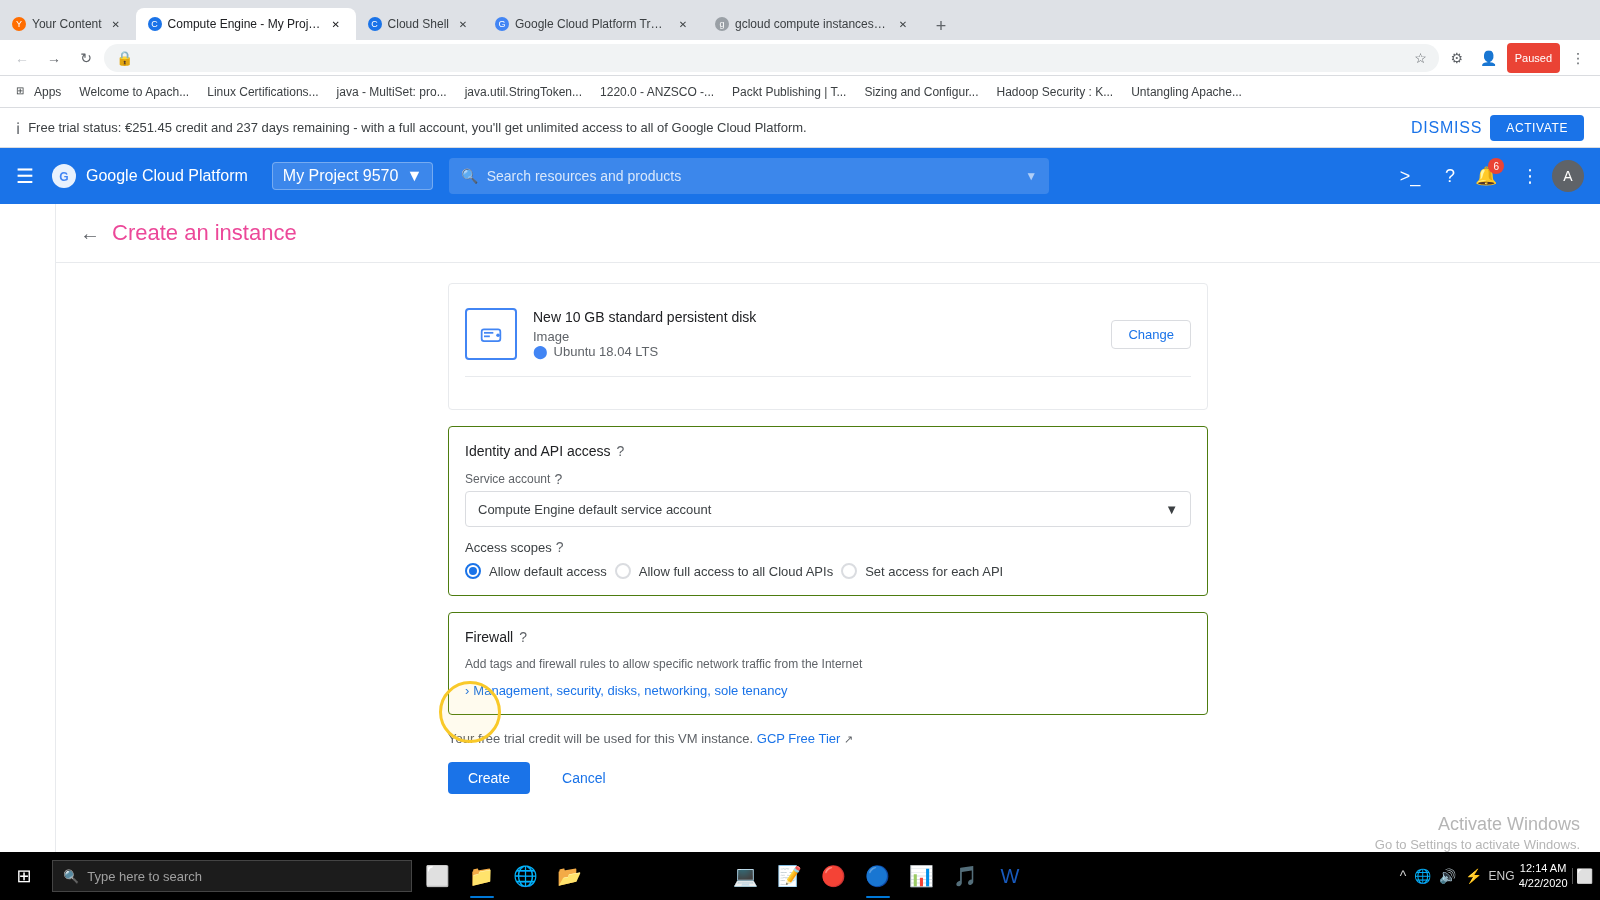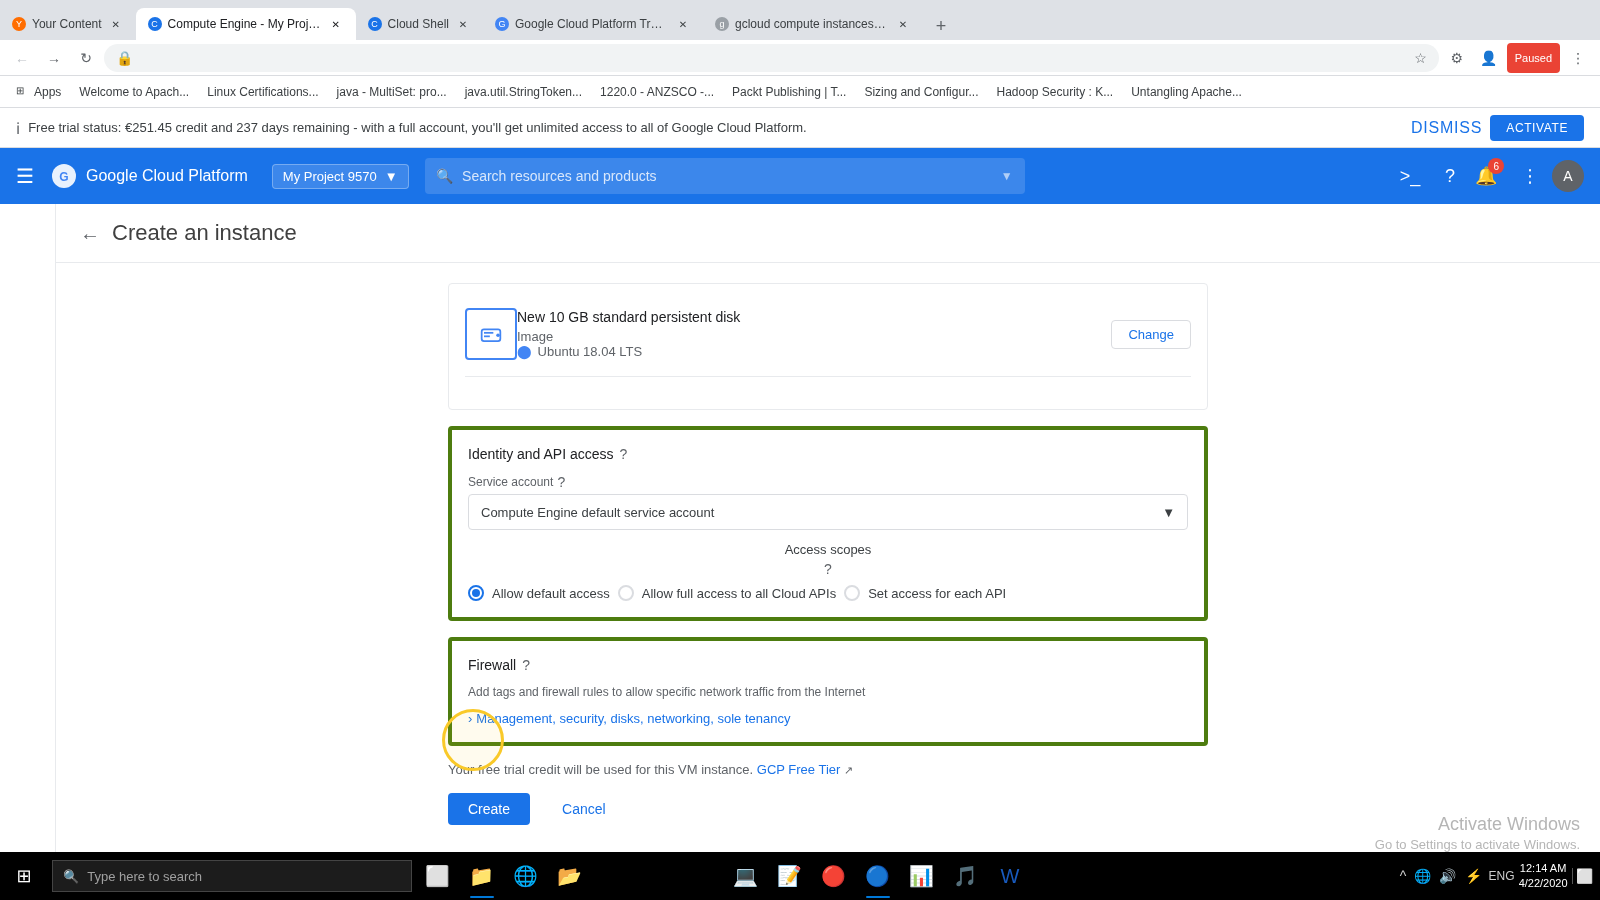--- a/index.html
+++ b/index.html
@@ -40,39 +40,39 @@
     .banner-icon { font-size: 16px; color: #5f6368; }
     .banner-dismiss { margin-left: auto; color: #1a73e8; font-weight: 500; cursor: pointer; letter-spacing: 0.05em; font-size: 16px; }
     .banner-activate { background: #1a73e8; color: white; padding: 6px 16px; border-radius: 4px; font-weight: 500; cursor: pointer; font-size: 12px; letter-spacing: 0.05em; }
 
     
     .gcp-header { background: #1a73e8; display: flex; align-items: center; height: 56px; padding: 0 16px; gap: 16px; }
     .hamburger { color: white; font-size: 20px; cursor: pointer; }
     .gcp-logo { display: flex; align-items: center; gap: 8px; }
     .gcp-logo-icon { width: 28px; height: 28px; }
     .gcp-logo-text { color: white; font-size: 16px; font-weight: 400; white-space: nowrap; }
-    .project-selector { background: rgba(255,255,255,0.15); color: white; border: 1px solid rgba(255,255,255,0.3); border-radius: 4px; display: flex; align-items: center; padding: 4px 10px; gap: 8px; cursor: pointer; font-size: 13px; margin-left: 8px; }
+    .project-selector { background: rgba(255,255,255,0.15); color: white; border: 1px solid rgba(255,255,255,0.3); border-radius: 4px; display: flex; align-items: center; padding: 4px 10px; gap: 8px; cursor: pointer; font-size: 16px; margin-left: 8px; }
     .search-bar { flex: 1; background: rgba(255,255,255,0.15); border-radius: 4px; display: flex; align-items: center; padding: 0 12px; height: 36px; gap: 8px; color: rgba(255,255,255,0.8); font-size: 14px; cursor: text; max-width: 600px; }
     .header-icons { display: flex; align-items: center; gap: 4px; margin-left: auto; }
     .header-icon-btn { width: 36px; height: 36px; border-radius: 50%; display: flex; align-items: center; justify-content: center; color: white; font-size: 18px; cursor: pointer; }
     .notif-badge { background: #ea4335; color: white; border-radius: 50%; width: 16px; height: 16px; font-size: 10px; display: flex; align-items: center; justify-content: center; position: relative; top: -10px; left: -10px; margin-right: -10px; }
     .avatar { width: 32px; height: 32px; border-radius: 50%; background: #5f6368; display: flex; align-items: center; justify-content: center; color: white; font-size: 14px; cursor: pointer; }
 
     
     .main-content { background: #fff; min-height: 580px; display: flex; }
     .sidebar { width: 56px; background: #fff; border-right: 1px solid #e8eaed; flex-shrink: 0; }
     .page-area { flex: 1; padding: 0; overflow: hidden; }
     
     
     .page-header { display: flex; align-items: center; padding: 16px 24px; gap: 12px; border-bottom: 1px solid #e8eaed; }
     .back-btn { color: #5f6368; font-size: 20px; cursor: pointer; }
-    .page-title { font-size: 22px; font-weight: 400; color: #404040; }
-
-    
-    .disk-section { display: flex; align-items: center; padding: 8px 0 16px; border-bottom: 1px solid #e8eaed; margin-bottom: 16px; }
+    .page-title { font-size: 22px; font-weight: 400; color: #ec4899; }
+
+    
+    .disk-section { display: flex; align-items: center; gap: 16px; padding: 8px 0 16px; border-bottom: 1px solid #e8eaed; margin-bottom: 16px; }
     .disk-icon-wrap { width: 52px; height: 52px; border: 2px solid #4285f4; border-radius: 4px; display: flex; align-items: center; justify-content: center; color: #4285f4; font-size: 20px; }
     .disk-info h4 { font-size: 14px; color: #202124; margin-bottom: 4px; font-weight: 400; }
     .disk-info .disk-sub { display: flex; align-items: center; gap: 6px; font-size: 13px; color: #5f6368; }
     .change-btn { margin-left: auto; border: 1px solid #dadce0; background: white; color: #1a73e8; padding: 6px 16px; border-radius: 4px; cursor: pointer; font-size: 13px; }
 
     
     .section-title { font-size: 14px; color: #202124; font-weight: 500; margin-bottom: 12px; display: flex; align-items: center; gap: 6px; }
     .help-icon { color: #5f6368; font-size: 14px; cursor: pointer; }
 
     
@@ -115,23 +115,23 @@
     .taskbar-right { margin-left: auto; display: flex; align-items: center; gap: 4px; padding-right: 4px; color: white; font-size: 11px; }
     .taskbar-sys-icon { font-size: 14px; cursor: pointer; color: #ccc; padding: 0 2px; }
     .taskbar-clock { text-align: center; line-height: 1.4; cursor: pointer; }
 
     
     .win-watermark { position: fixed; bottom: 48px; right: 20px; color: rgba(150,150,150,0.7); font-size: 16px; text-align: right; pointer-events: none; z-index: 999; }
     .win-watermark .w1 { font-size: 18px; margin-bottom: 2px; }
     .win-watermark .w2 { font-size: 13px; }
 
     
-    .identity-section { border: 4px solid #4d7c0f; border-radius: 4px; padding: 16px; margin-bottom: 16px; }
+    .identity-section { border: 1px solid #4d7c0f; border-radius: 4px; padding: 16px; margin-bottom: 16px; }
     .access-scopes-wrap { margin-top: 12px; }
-    .access-label { font-size: 13px; color: #3c4043; margin-bottom: 0; display: flex; align-items: center; gap: 4px; flex-direction: column; }
+    .access-label { font-size: 13px; color: #3c4043; margin-bottom: 0; display: flex; align-items: center; gap: 4px; }
 
     
     .form-area { max-width: 840px; margin: 0 auto; padding: 20px 40px 100px; }
 
     .partial-top { border: 1px solid #e8eaed; border-radius: 4px; padding: 16px; margin-bottom: 16px; }
   </style>
 </head>
 <body>
 
 <div class="browser-chrome">

